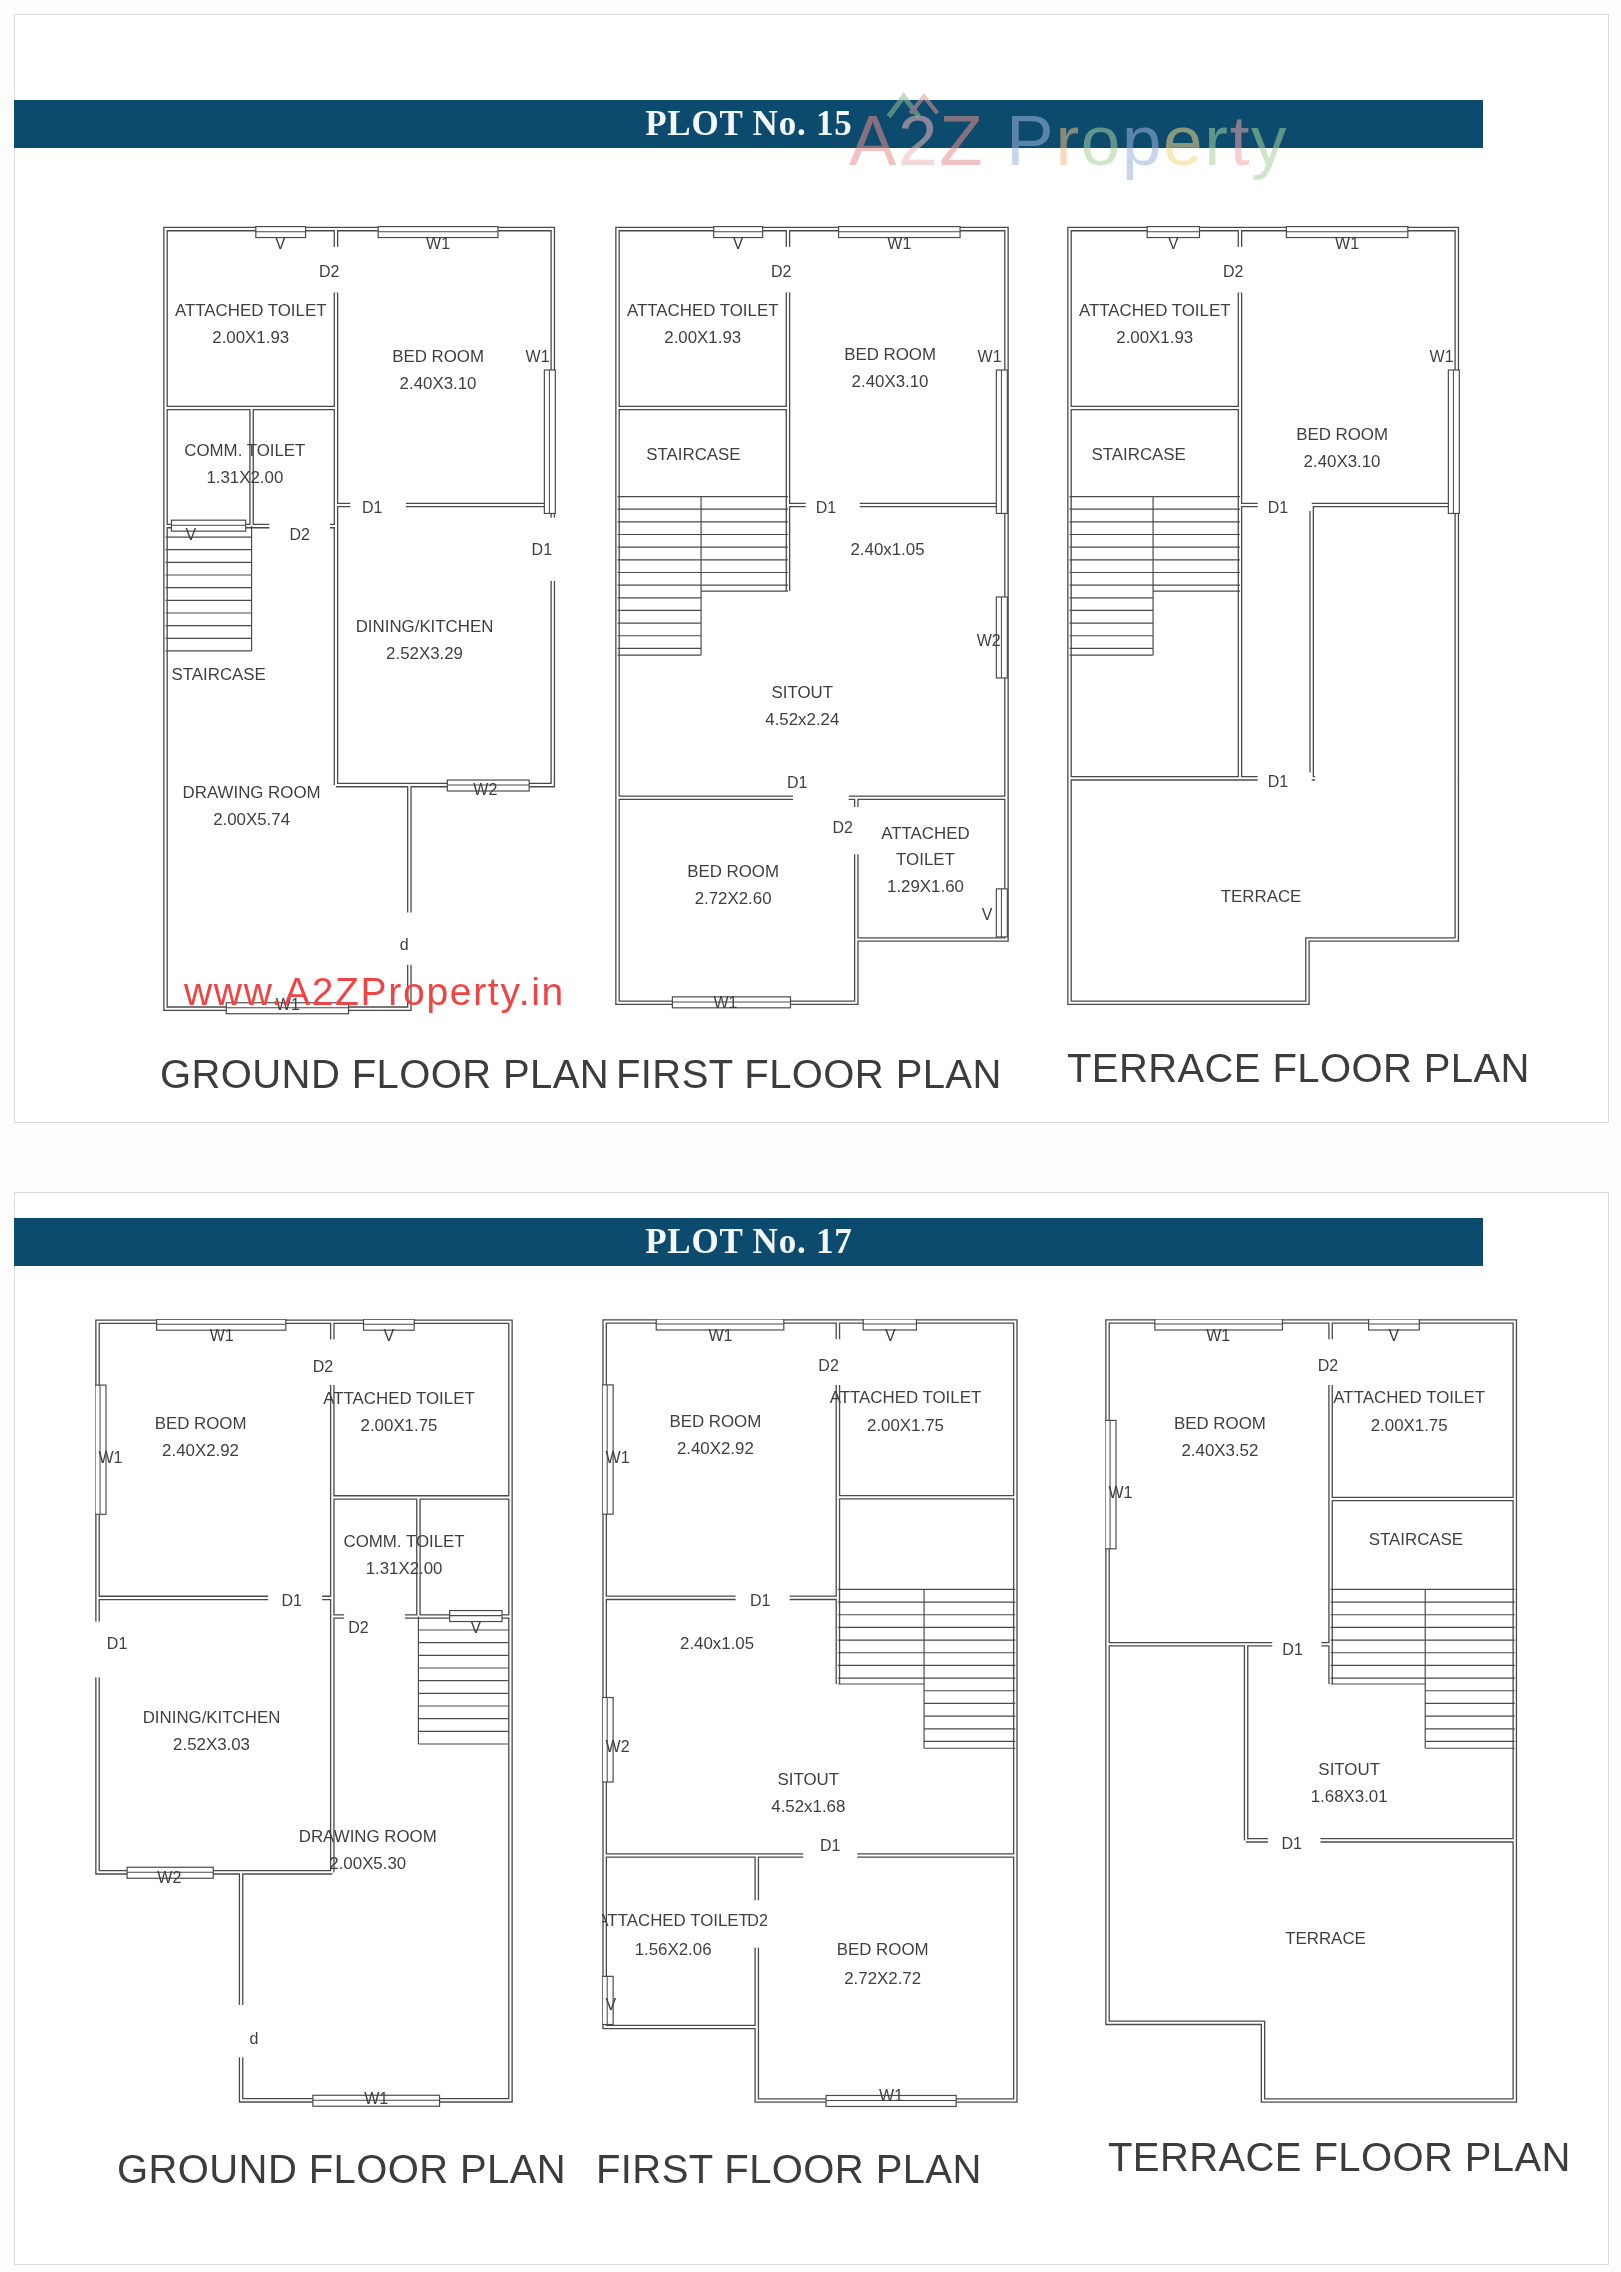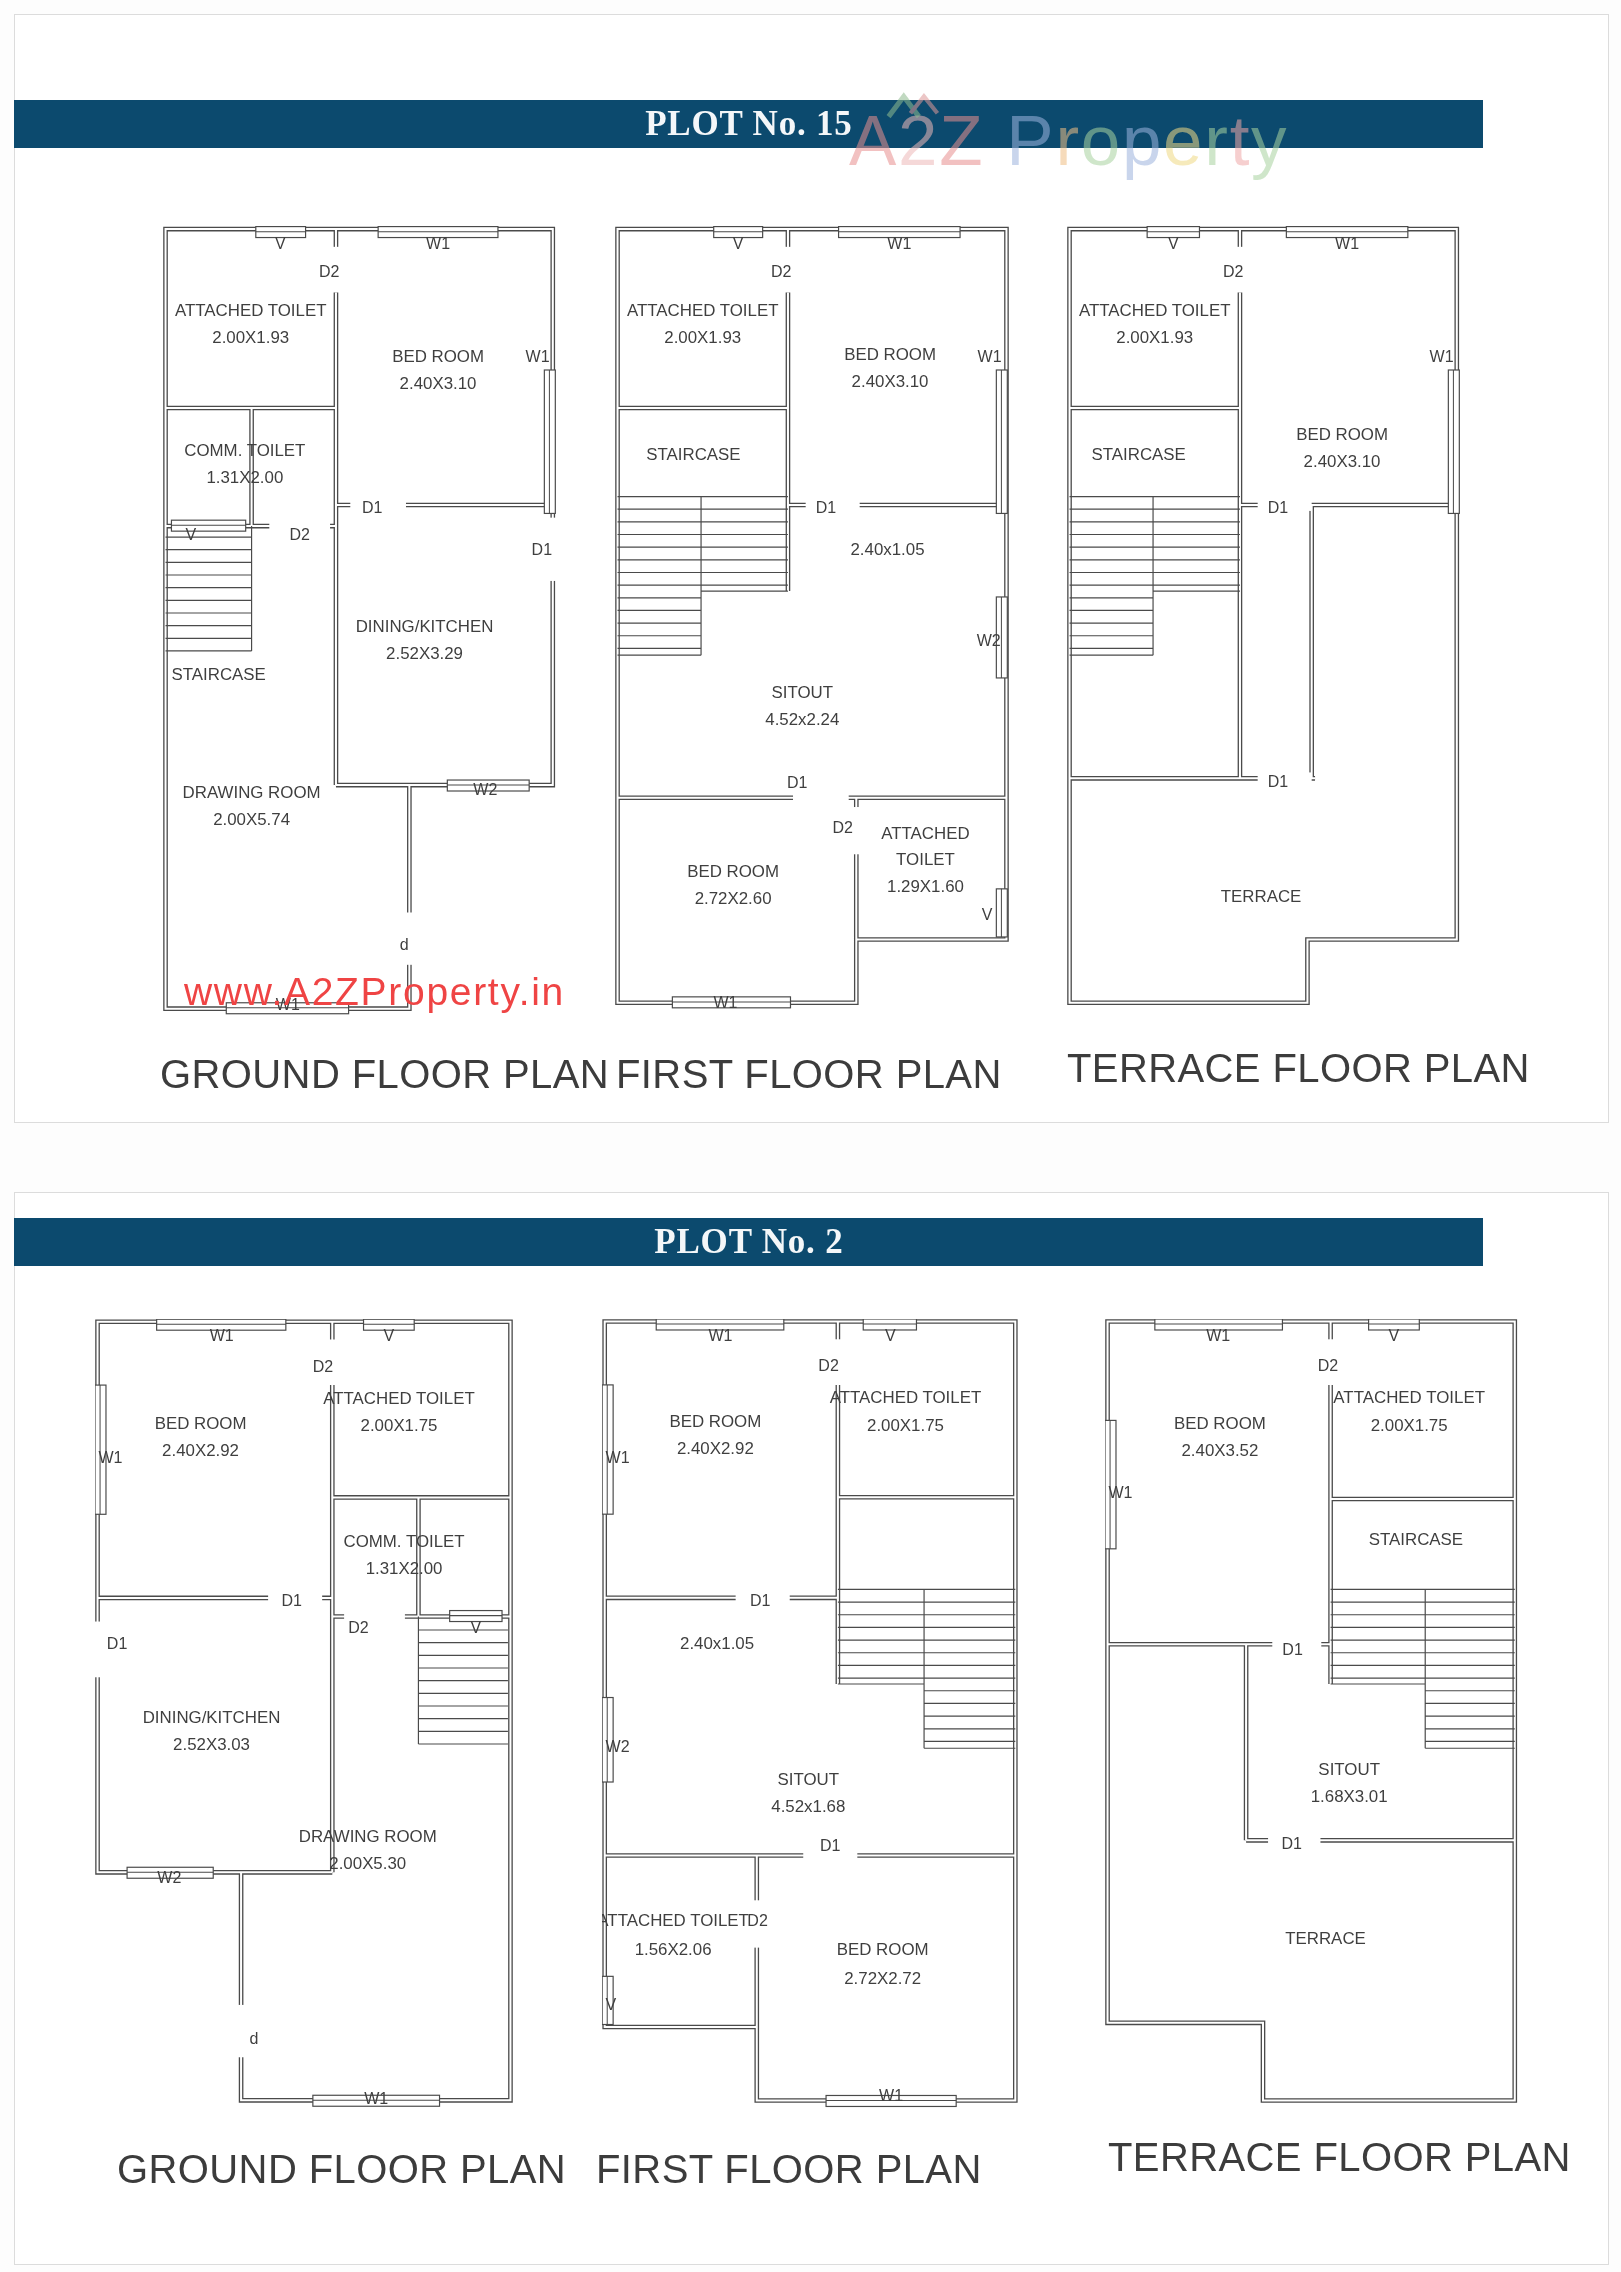--- a/index.html
+++ b/index.html
@@ -31,21 +31,21 @@
 </head>
 <body>
 
 <div class="section" style="top:13.5px;height:1107px;"></div>
 <div class="section" style="top:1192px;height:1071px;"></div>
 
 <div class="bar" style="top:100px;">
   <span>PLOT No. 15</span>
 </div>
 <div class="bar" style="top:1218px;">
-  <span>PLOT No. 2</span>
+  <span>PLOT No. 17</span>
 </div>
 
 <div class="logo" style="left:849px;top:100px;"><span class="a0">A</span><span class="a1">2</span><span class="a2">Z</span><span class="gap"></span><span class="p0">P</span><span class="p1">r</span><span class="p2">o</span><span class="p3">p</span><span class="p4">e</span><span class="p5">r</span><span class="p6">t</span><span class="p7">y</span></div>
 <svg class="house" style="left:885px;top:88px;" width="56" height="32" viewBox="0 0 66 38">
   <path d="M4,34 L22,10 L40,34" fill="none" stroke="#8fbb8f" stroke-width="6"></path>
   <path d="M30,30 L46,10 L62,30" fill="none" stroke="#dd9999" stroke-width="5"></path>
 </svg>
 
 <svg class="plan" style="left:163px;top:226px;" width="394" height="790" viewBox="0 0 467 935">
   <path class="wo" d="M3,3 H462 V662 H292 V927 H3 Z M205,3 V30 M205,78 V662 M3,215 H205 M105,215 V355 M3,355 H205 M205,330 H462 M205,662 H292"></path>

